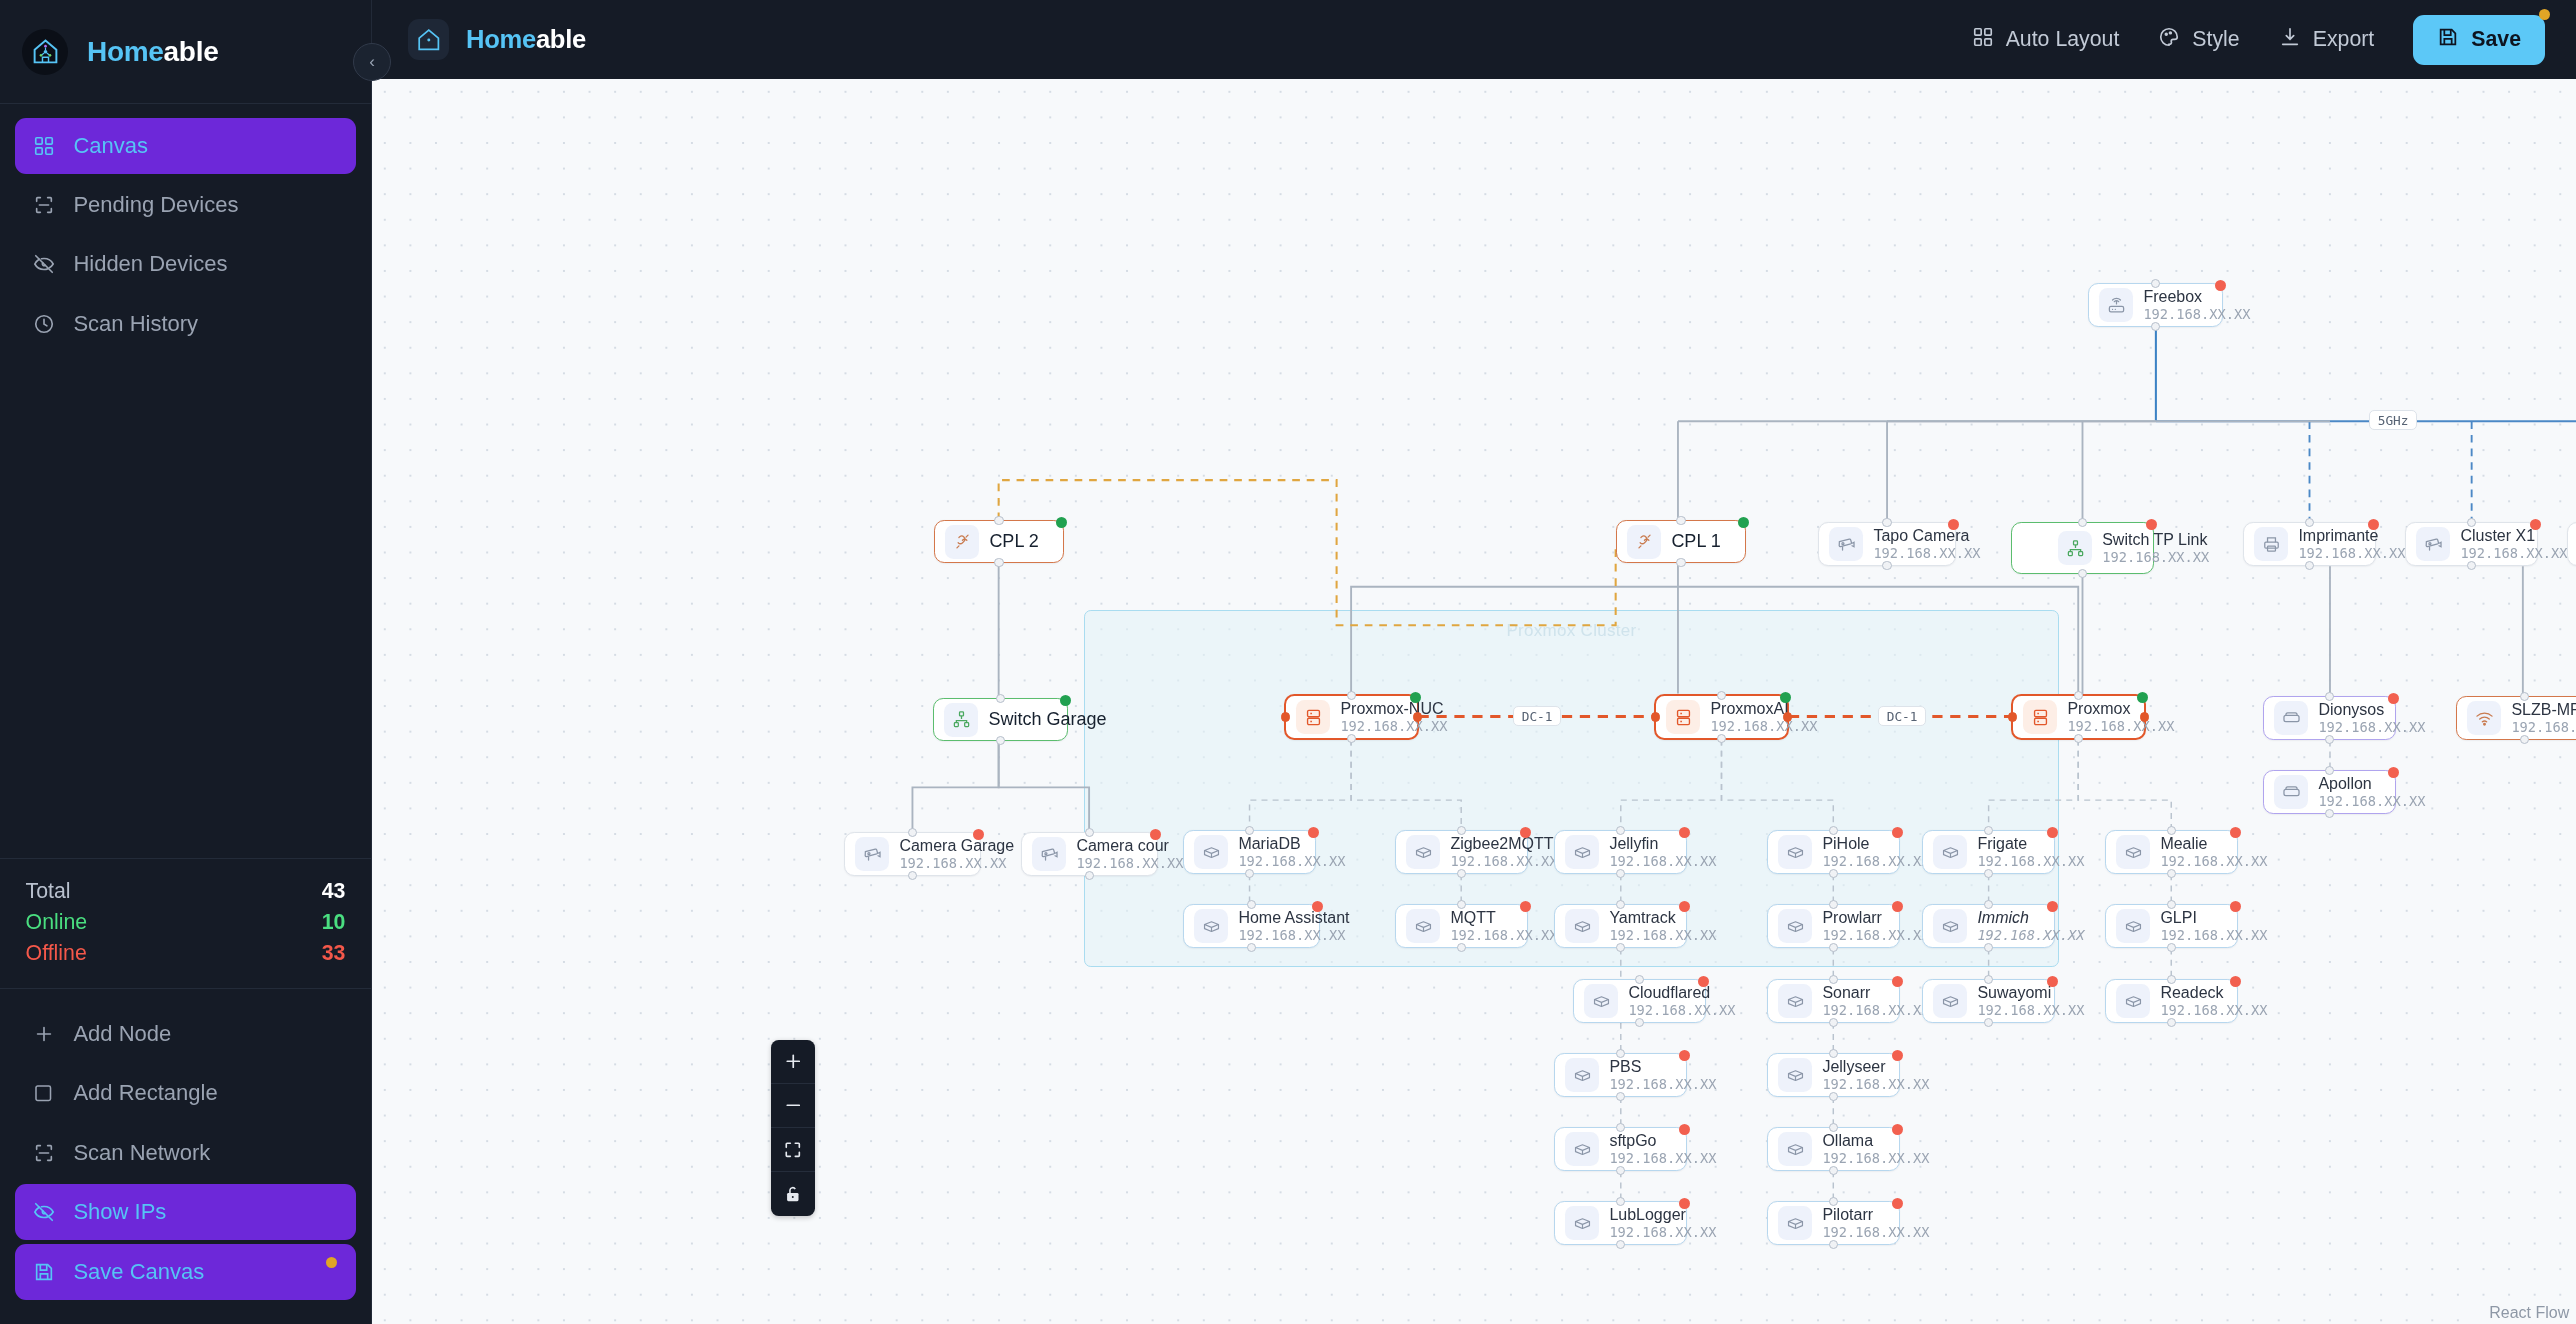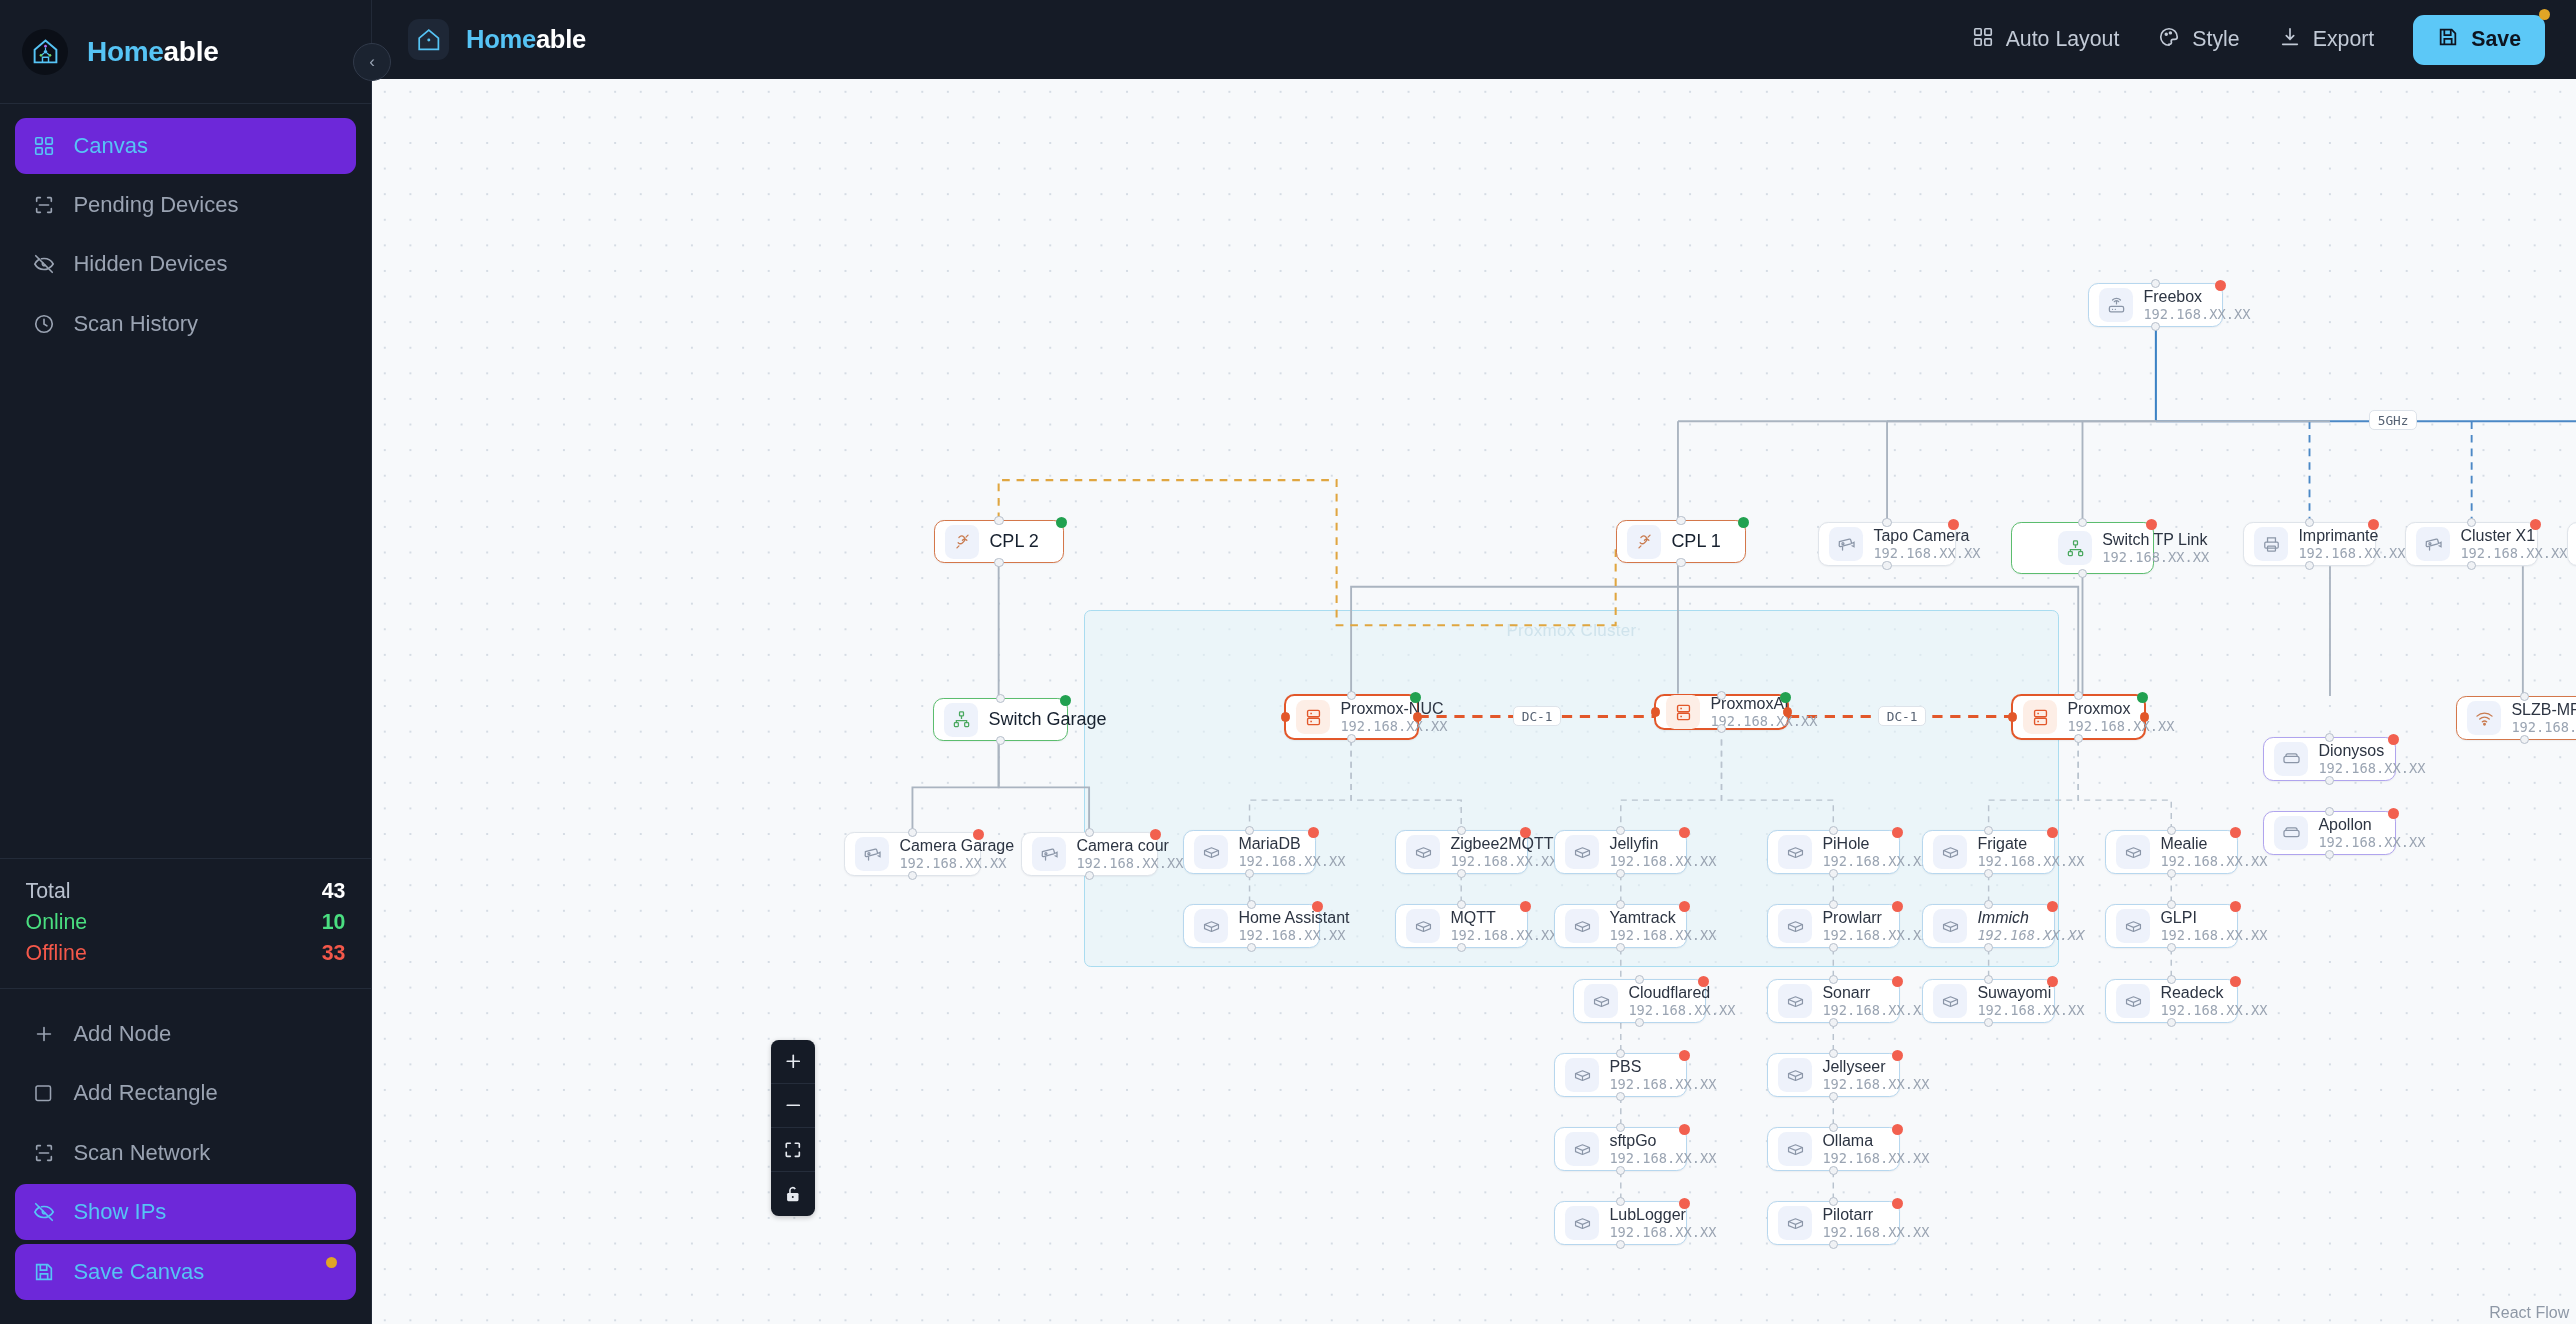--- a/index.html
+++ b/index.html
@@ -136,21 +136,21 @@
     position: absolute; top: -4.3px; right: -4.3px;
     width: 11px; height: 11px; border-radius: 50%;
   }
   .sdot.on { background: #21a150; }
   .sdot.off { background: #f2604f; }
 
   .node.b-orange { border-color: #d4774a; }
   .node.b-orange-thick { border: 2.2px solid #e2572a; }
   .node.b-green { border-color: #5bbd6e; }
   .node.b-blue { border-color: #b7d7ee; }
-  .node.b-purple { border-color: #b0a4ee; margin-top: 41px; }
+  .node.b-purple { border-color: #b0a4ee; }
   .node.b-grey { border-color: #dfe4ea; }
 
   .node.b-orange-thick .nico { background: #fdeee6; color: #e2572a; }
   .node.b-green .nico { color: #4aa85f; }
   .node.b-orange .nico { color: #c97b4f; }
 
   
   .handle {
     position: absolute; width: 9.4px; height: 9.4px; border-radius: 50%;
     background: #f0f2f5; border: 1.3px solid #b6bfcb; left: 50%;
@@ -627,21 +627,21 @@
             <div class="ntext">
               <div class="nname">Proxmox-NUC</div>
               <div class="nip">192.168.XX.XX</div>
             </div>
             <span class="sdot on"></span>
             <span class="handle t"></span>
             <span class="handle b"></span>
             <span class="handle sl"></span>
             <span class="handle sr"></span>
           </div>
-          <div class="node b-orange-thick" style="left: 1282px; top: 615px; width: 135px; height: 36px;">
+          <div class="node b-orange-thick" style="left: 1282px; top: 615px; width: 135px; height: 46px;">
             <div class="nico">
               <svg width="19" height="19" viewBox="0 0 24 24" fill="none" stroke="currentColor" stroke-width="1.7">
                 <rect x="4.5" y="3" width="15" height="8" rx="1.6"></rect>
                 <rect x="4.5" y="13" width="15" height="8" rx="1.6"></rect>
                 <path d="M8 7h2M8 17h2"></path>
               </svg>
             </div>
             <div class="ntext">
               <div class="nname">ProxmoxAI</div>
               <div class="nip">192.168.XX.XX</div>

